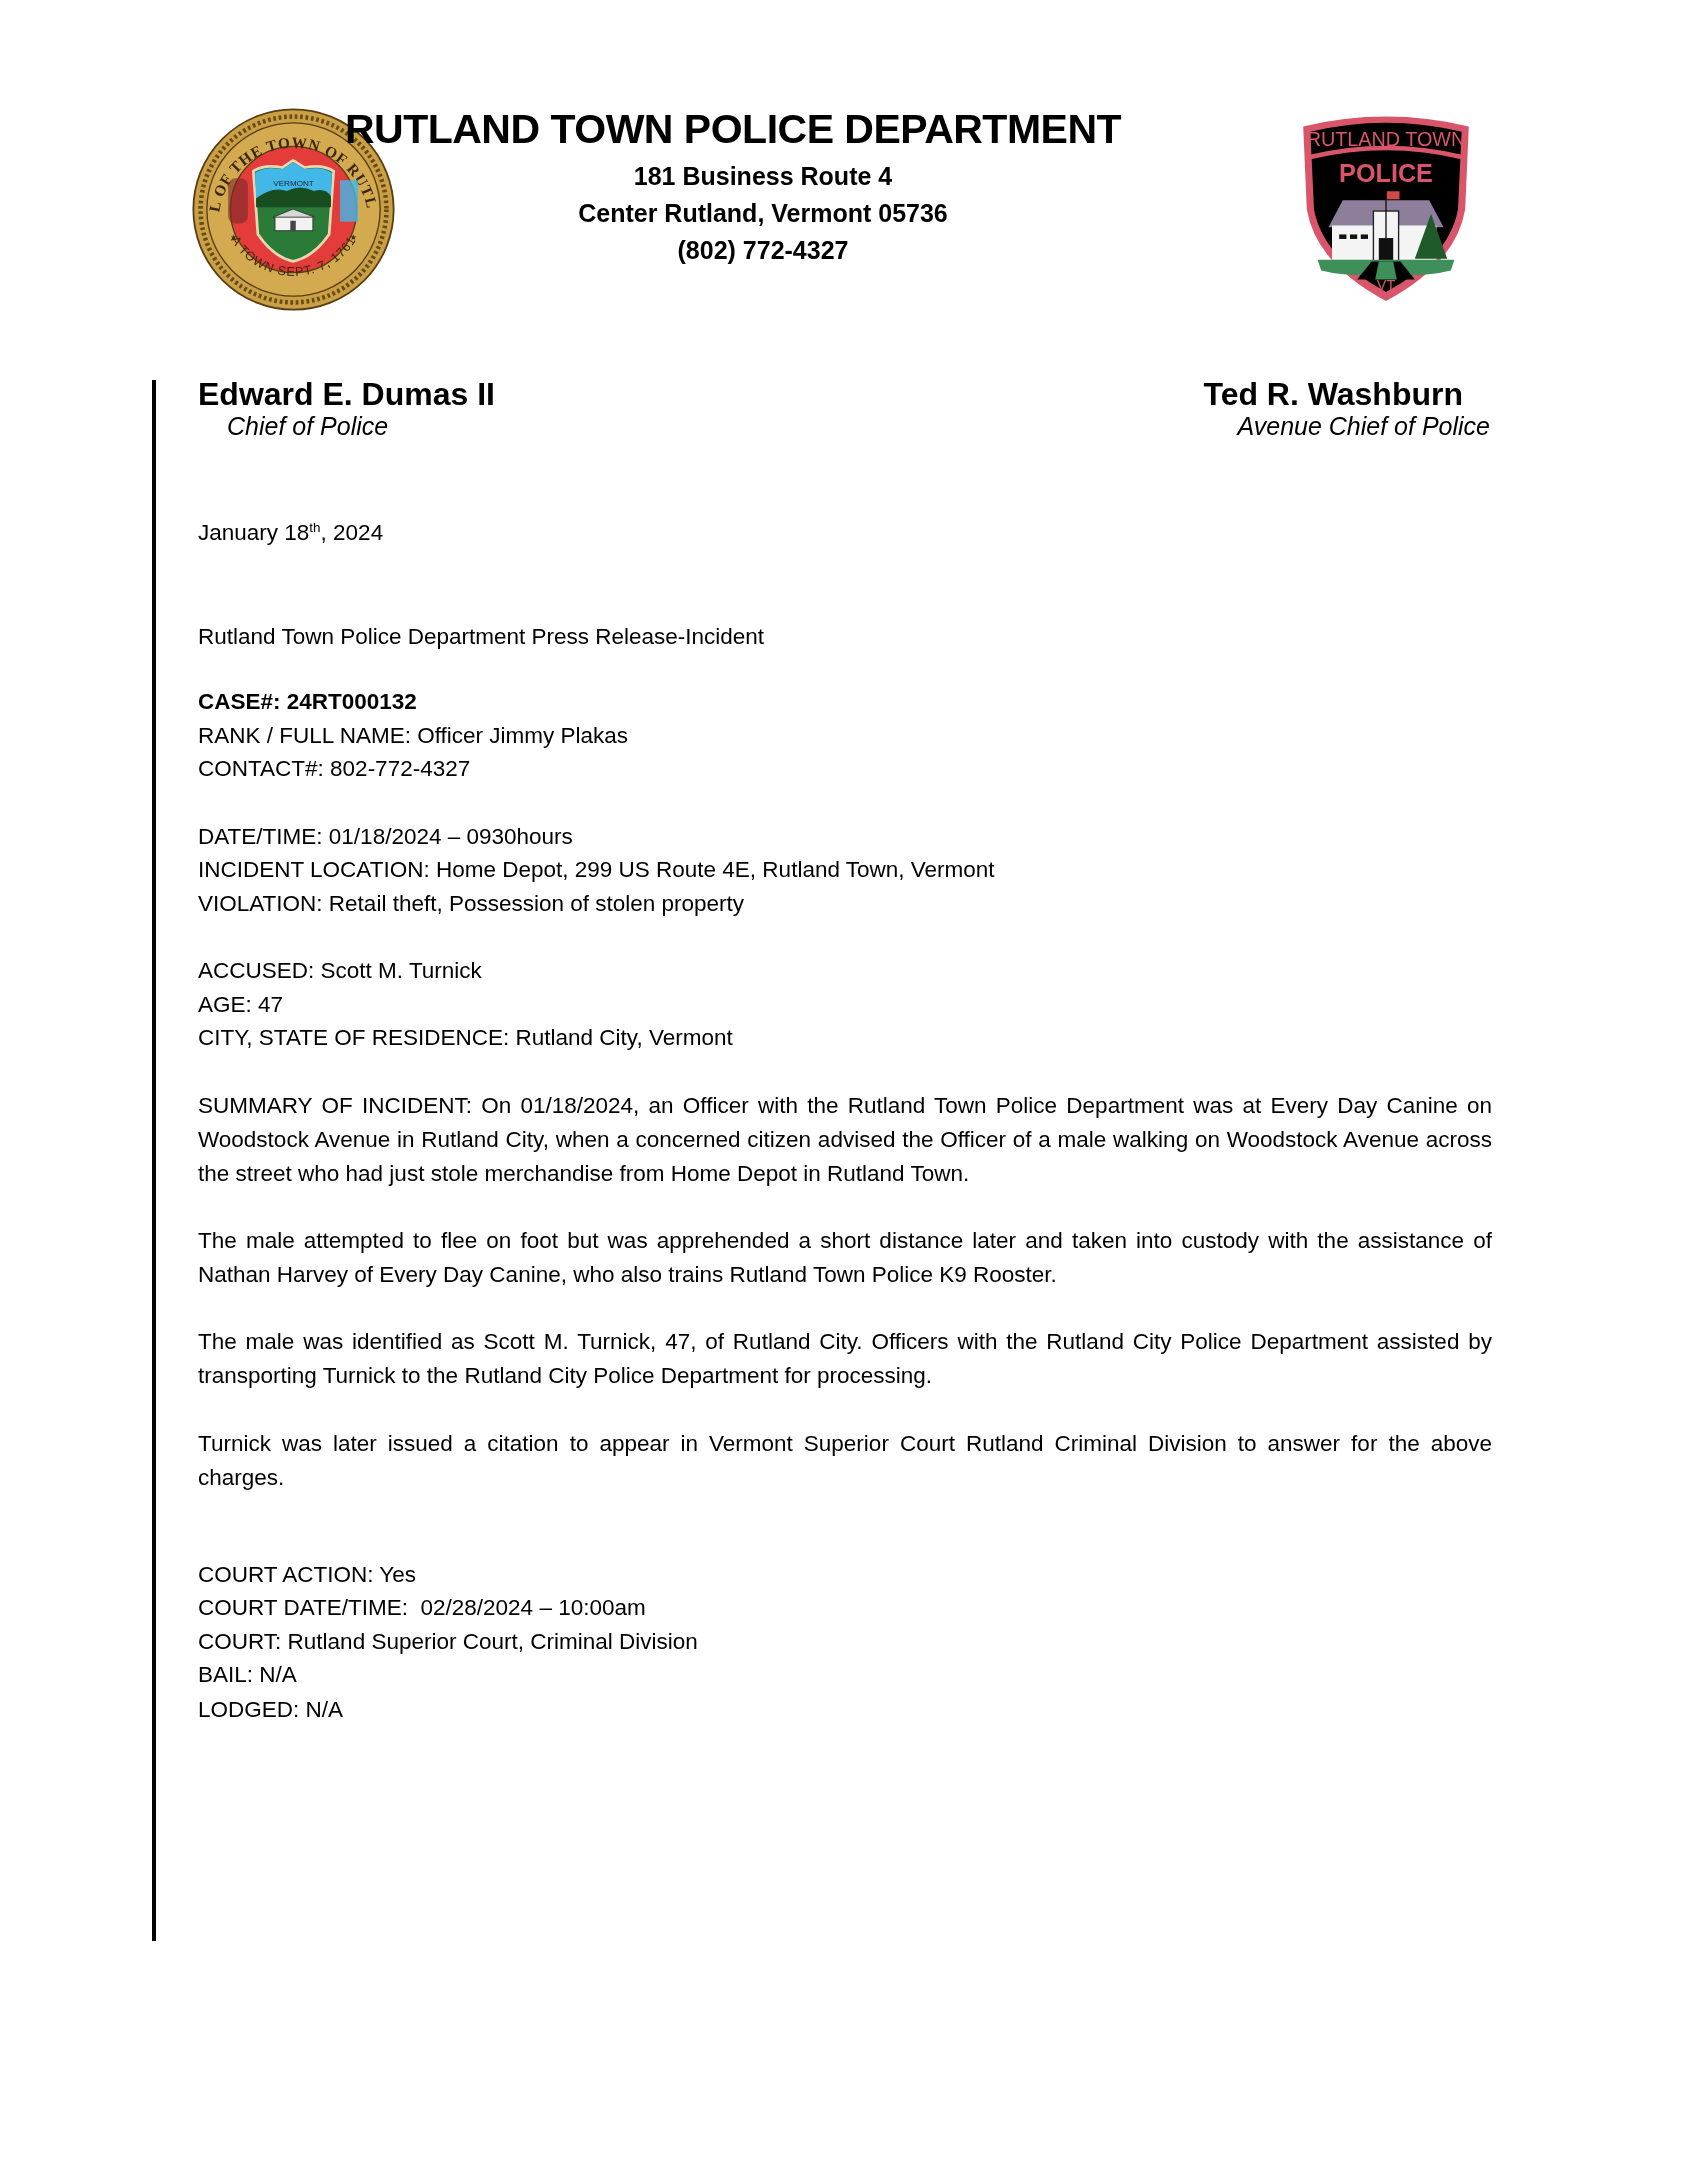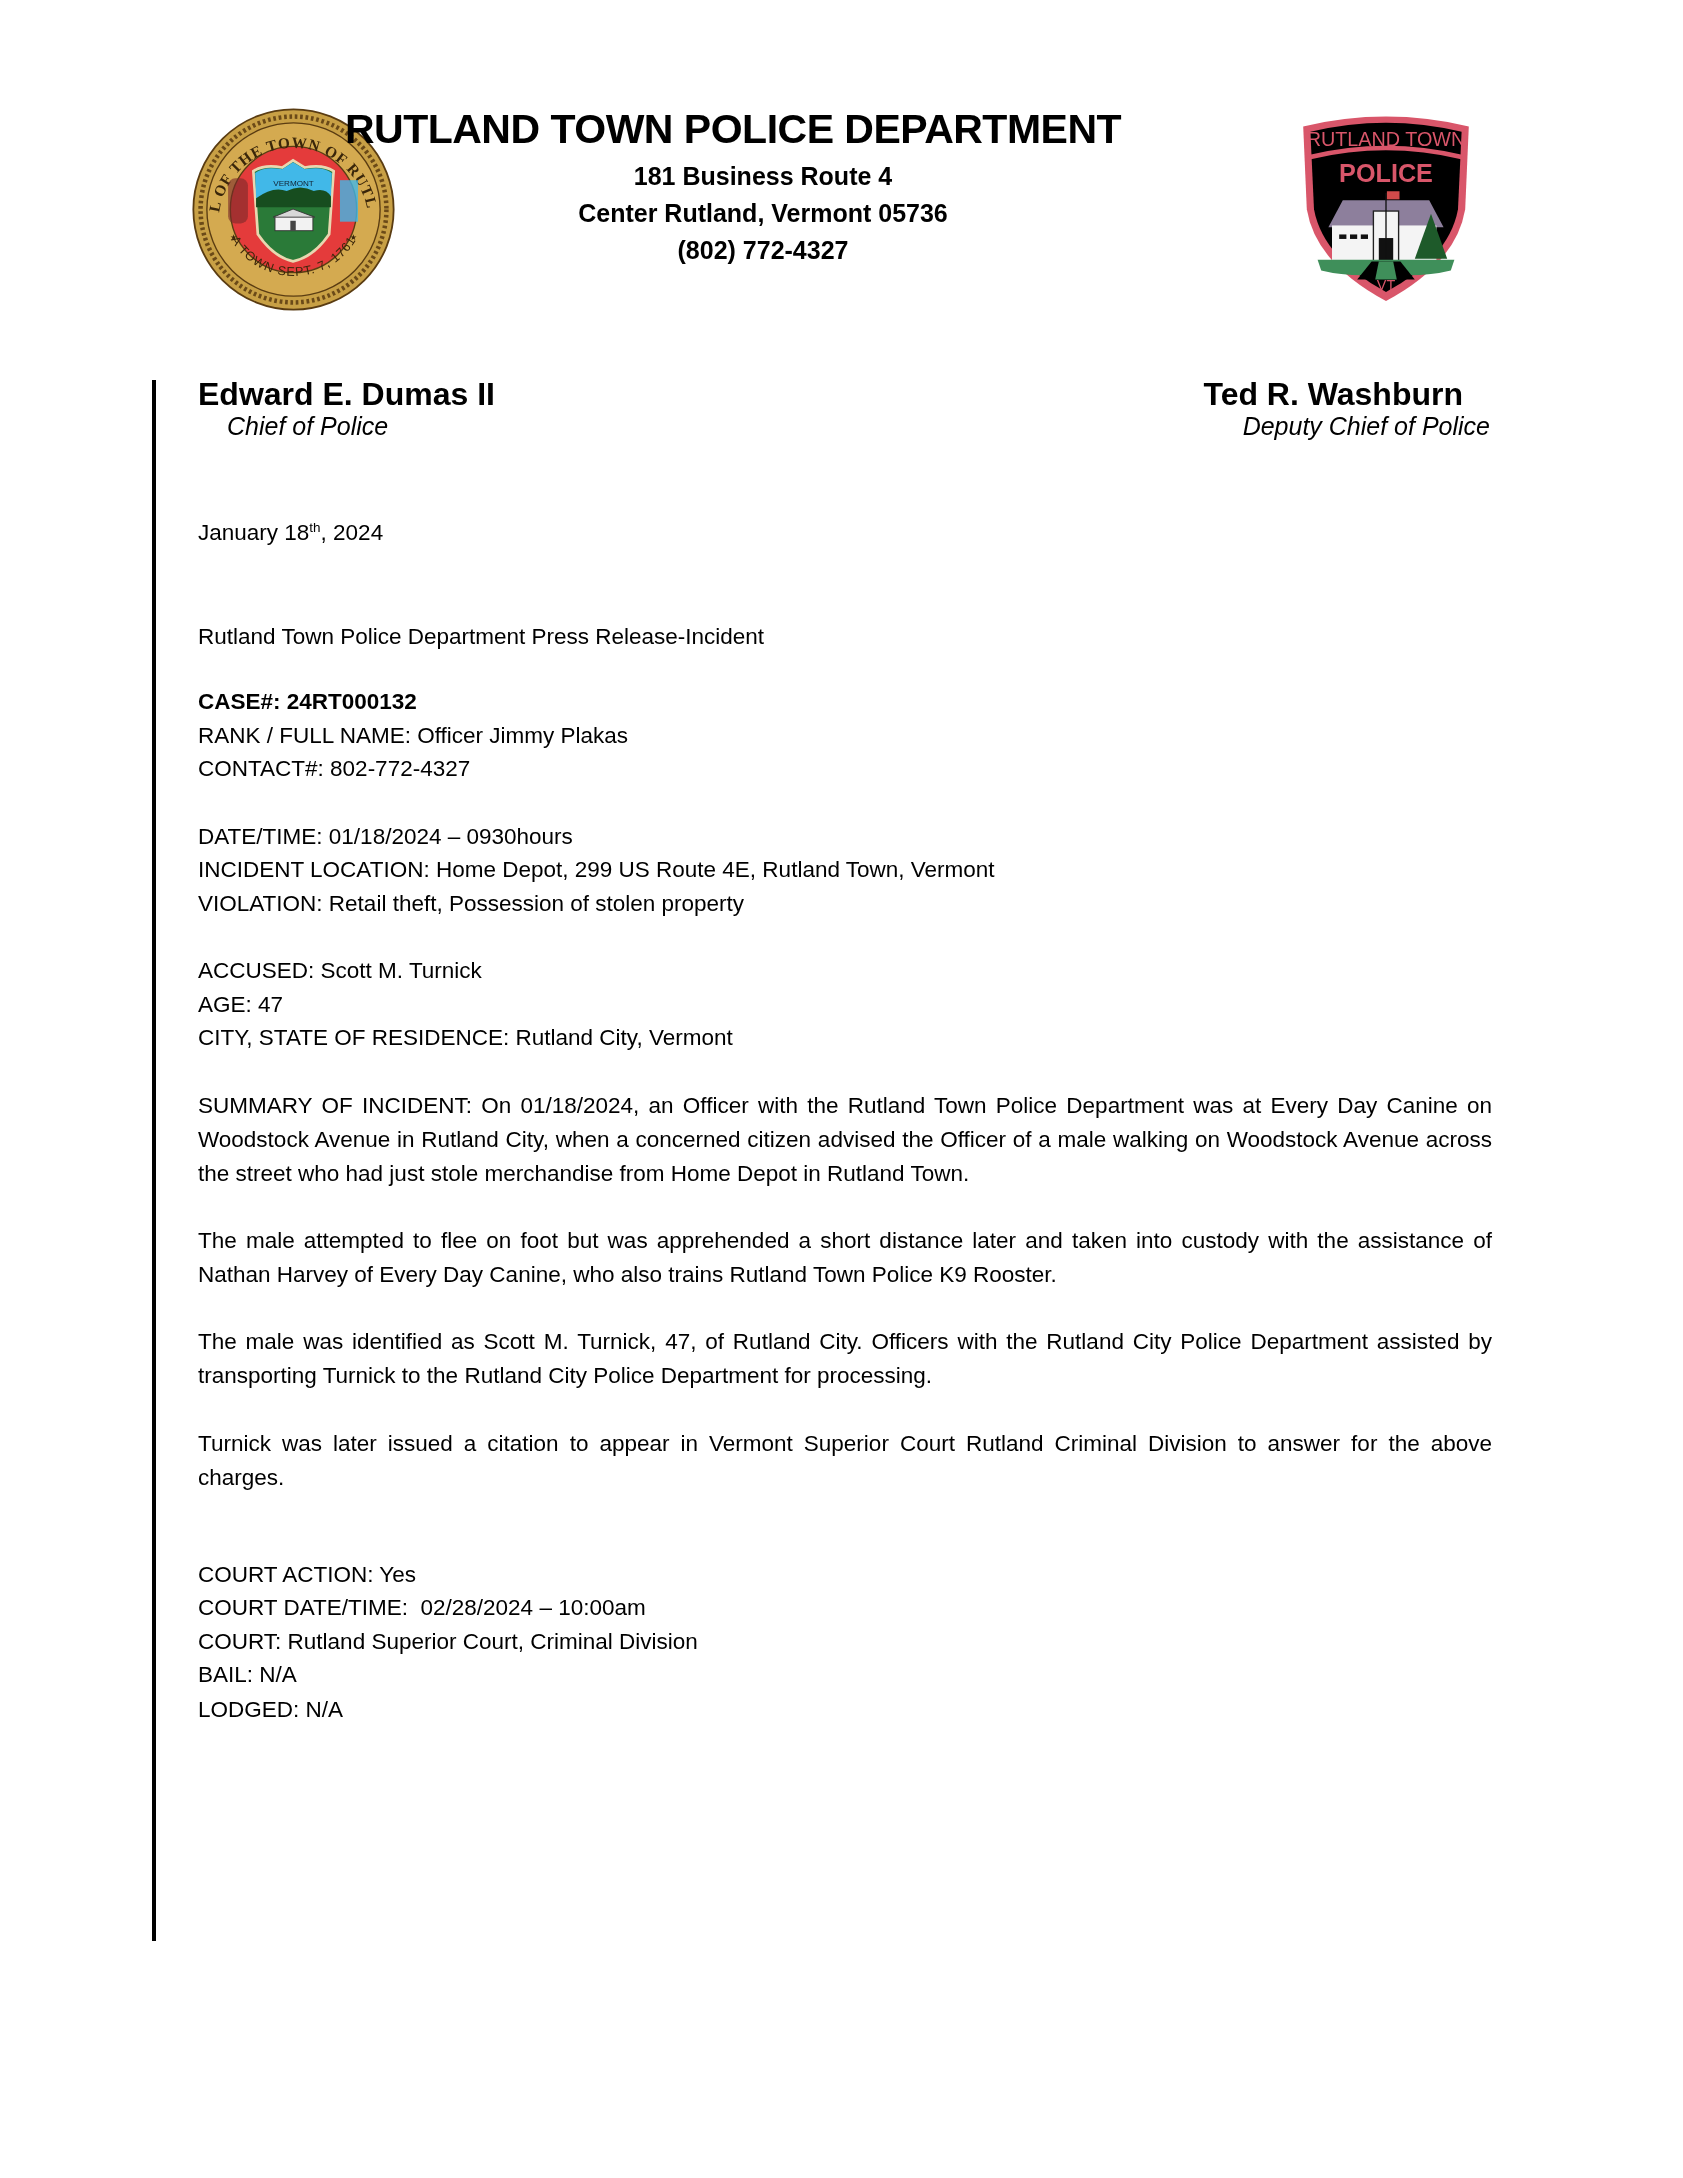--- a/index.html
+++ b/index.html
@@ -98,21 +98,21 @@
 <div id="title" class="abs">RUTLAND TOWN POLICE DEPARTMENT</div>
 <div id="addr1" class="abs addr">181 Business Route 4</div>
 <div id="addr2" class="abs addr">Center Rutland, Vermont 05736</div>
 <div id="addr3" class="abs addr">(802) 772-4327</div>
 
 <div id="left-rule" class="abs"></div>
 
 <div id="chief-name" class="abs officer-name">Edward E. Dumas II</div>
 <div id="chief-title" class="abs officer-title">Chief of Police</div>
 <div id="deputy-name" class="abs officer-name">Ted R. Washburn</div>
-<div id="deputy-title" class="abs officer-title">Deputy Chief of Police</div>
+<div id="deputy-title" class="abs officer-title">Avenue Chief of Police</div>
 
 <div class="abs line" style="top:520px;"><span>January 18</span><sup>th</sup><span>, 2024</span></div>
 <div class="abs line" style="top:588px;margin-top:36px;">Rutland Town Police Department Press Release-Incident</div>
 
 <div class="abs line" style="top:689px;font-weight:bold;">CASE#: 24RT000132</div>
 <div class="abs line" style="top:723px;">RANK / FULL NAME: Officer Jimmy Plakas</div>
 <div class="abs line" style="top:756px;">CONTACT#: 802-772-4327</div>
 
 <div class="abs line" style="top:824px;">DATE/TIME: 01/18/2024 – 0930hours</div>
 <div class="abs line" style="top:857px;">INCIDENT LOCATION: Home Depot, 299 US Route 4E, Rutland Town, Vermont</div>

